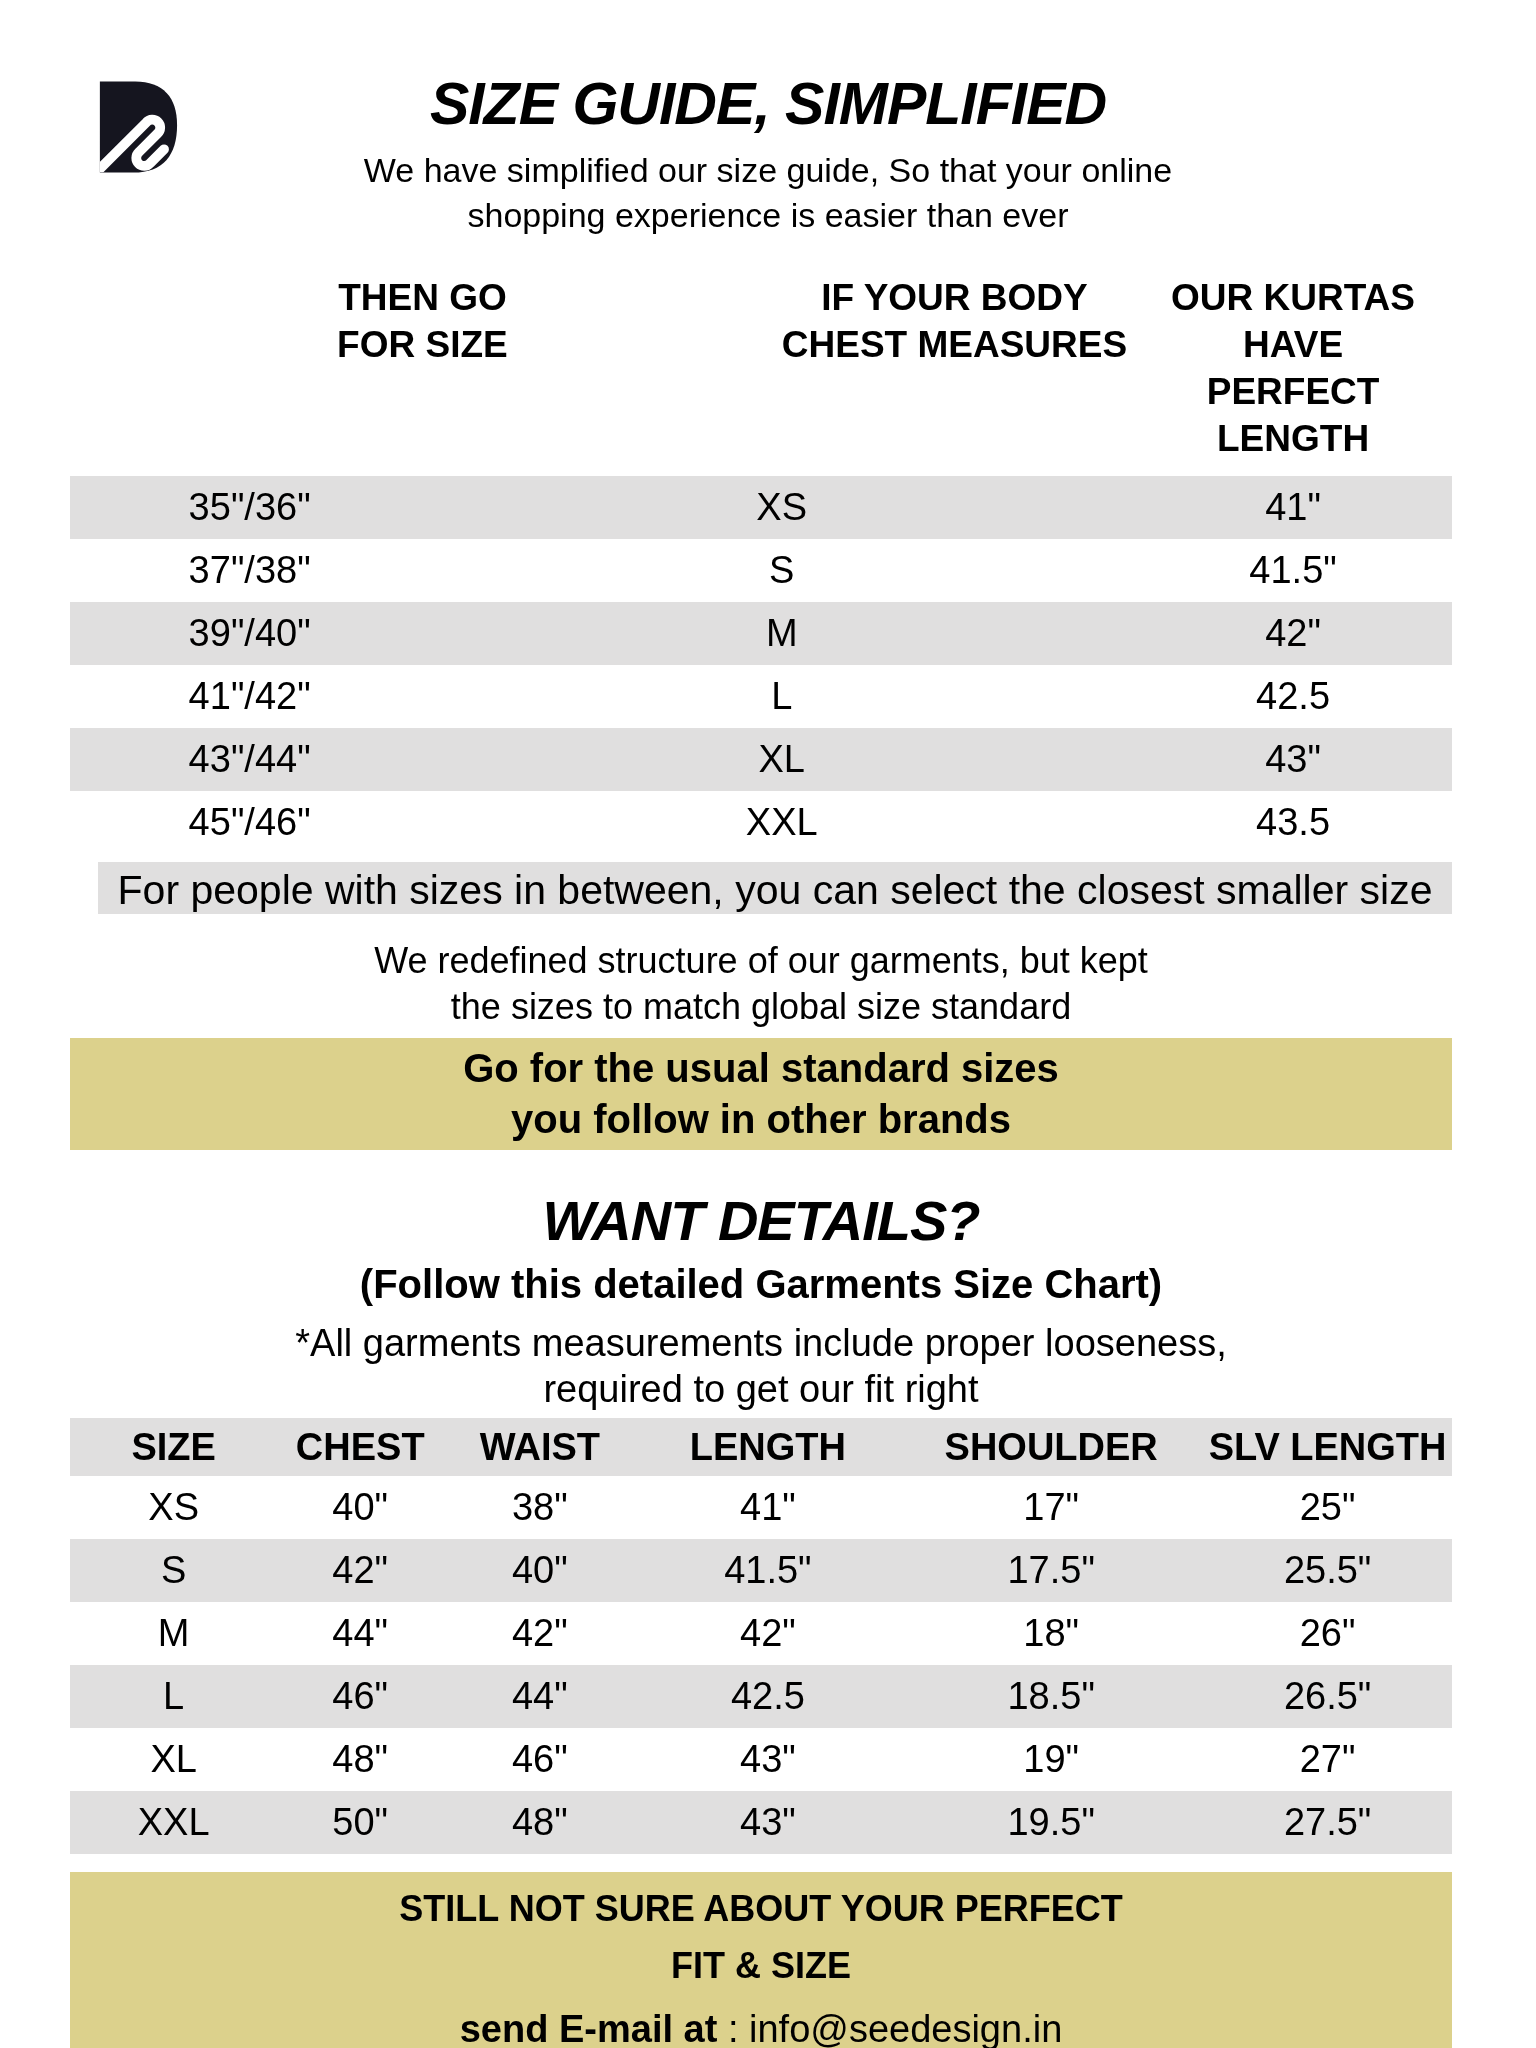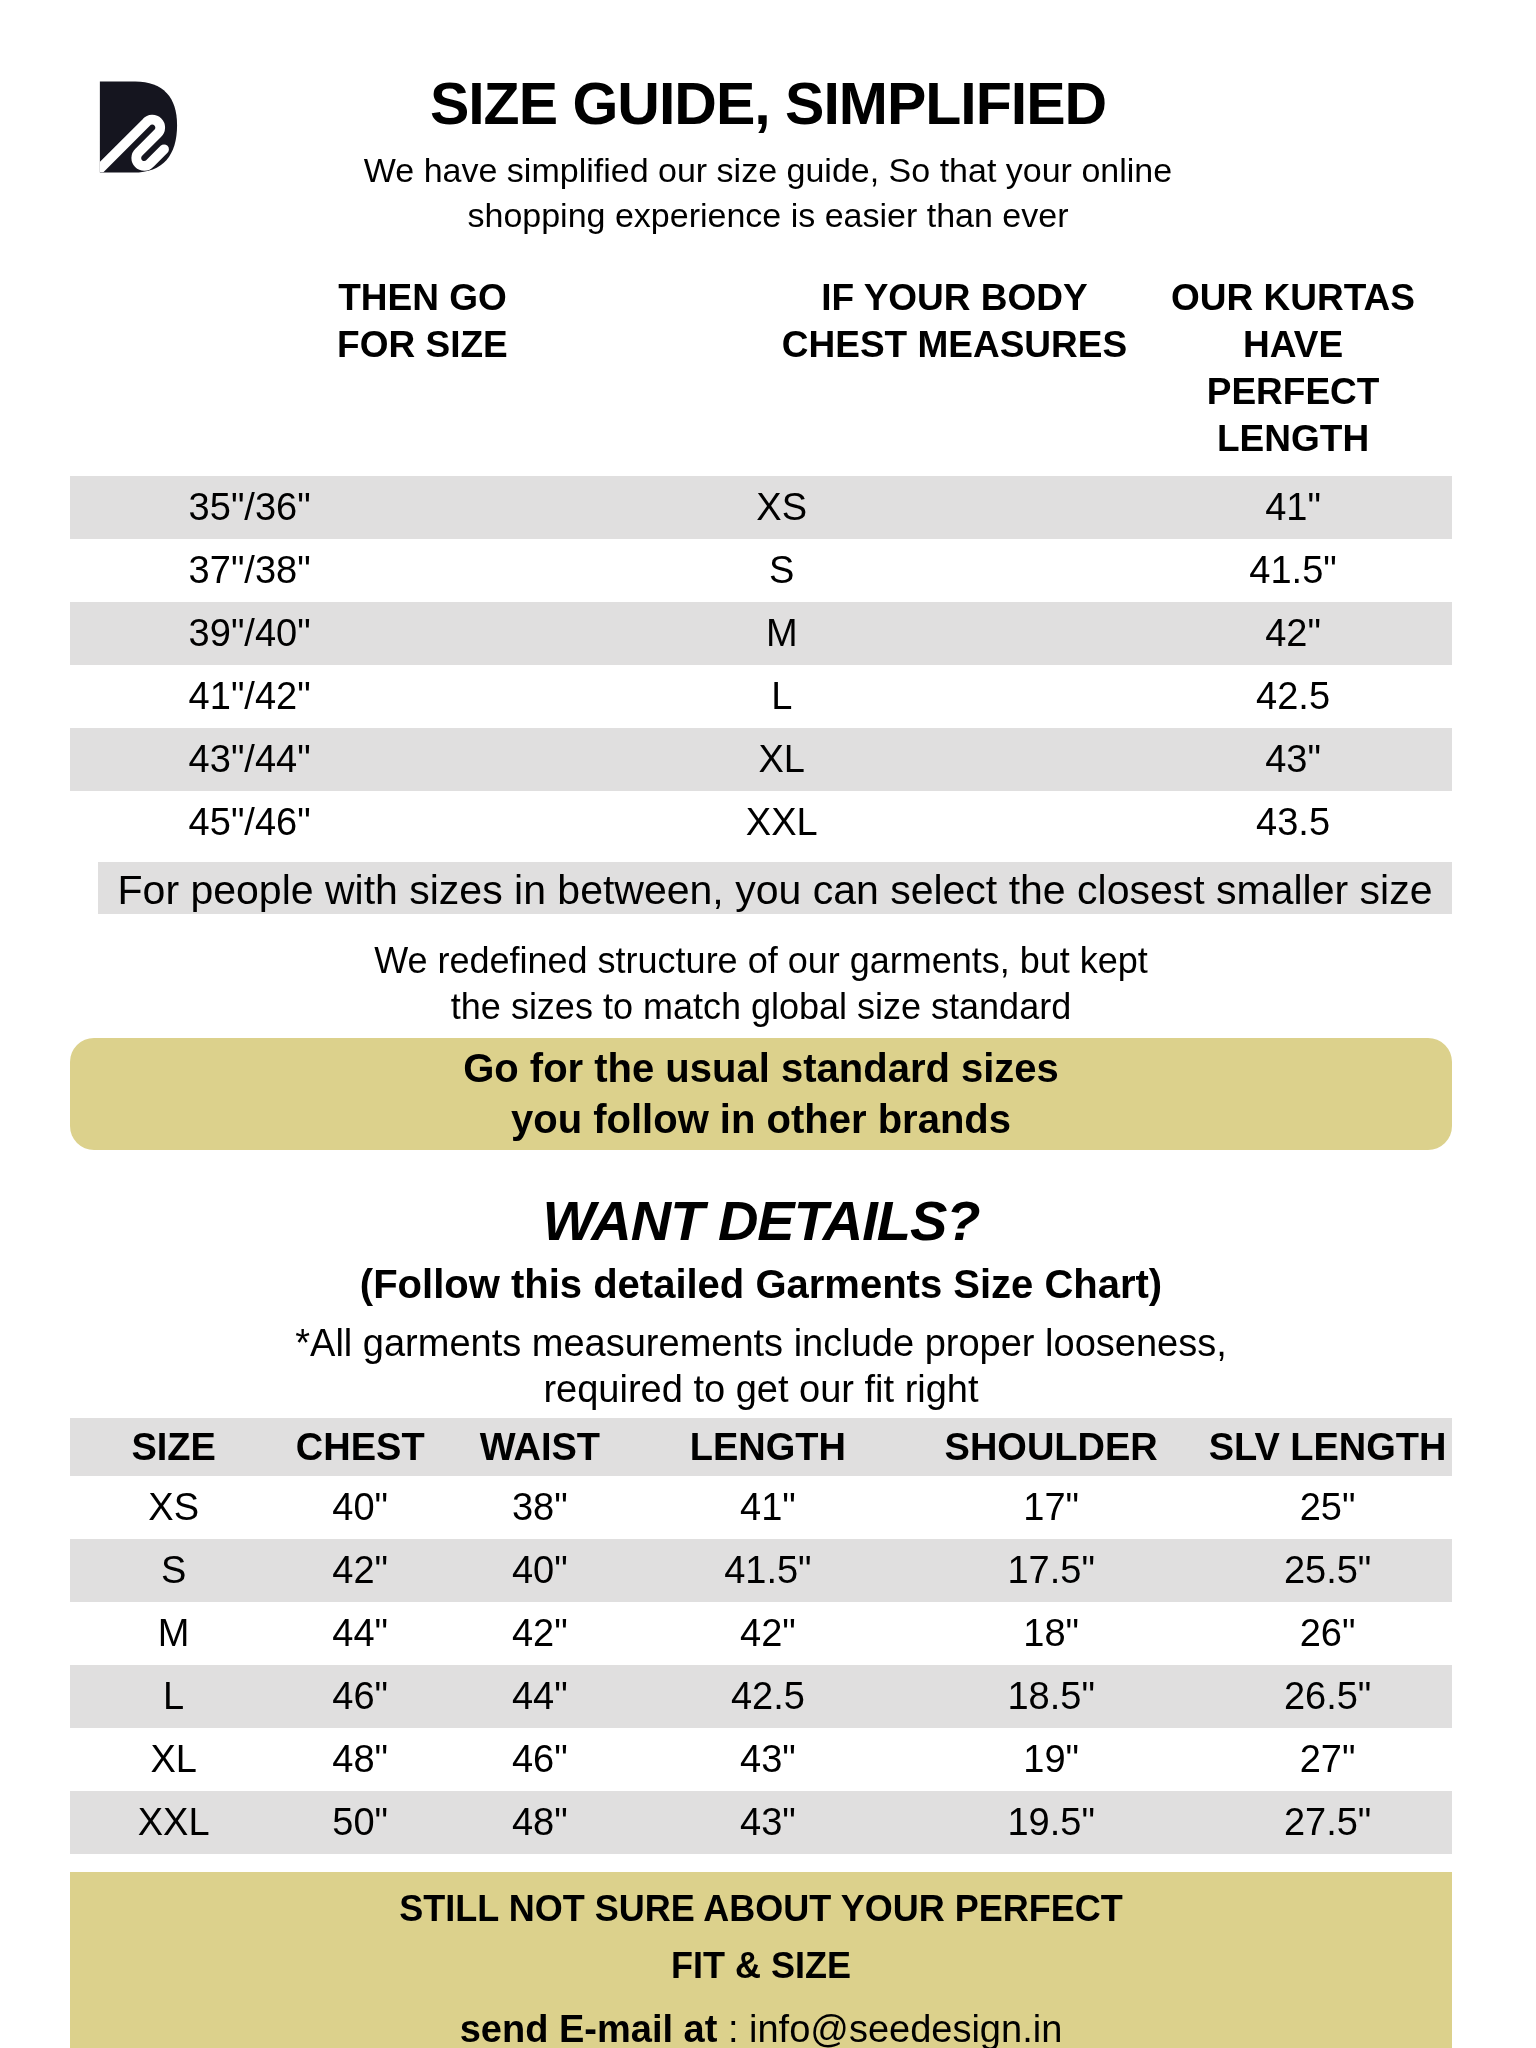--- a/index.html
+++ b/index.html
@@ -7,21 +7,21 @@
   body {
     width:1536px; height:2048px;
     font-family:"Liberation Sans","DejaVu Sans",sans-serif;
     color:#000;
   }
   .page { position:relative; width:1536px; height:2048px; overflow:hidden; background:#fff; }
 
   .logo { position:absolute; left:85px; top:78px; width:93px; height:98px; }
 
   .hdr { padding-top:72px; text-align:center; }
-  .title { font-size:59px; font-weight:bold; letter-spacing:-1px; line-height:64px; }
+  .title { font-size:59px; font-weight:bold; letter-spacing:-1px; line-height:64px;font-style:italic; }
   .sub { margin-top:12px; font-size:34px; line-height:45px; }
   .line { display:block; }
 
   .content { width:1382px; margin-left:70px; }
 
   .cols-header { display:flex; margin-top:36px; font-weight:bold; font-size:37px; line-height:47px; }
   .colh { text-align:center; }
   .c1 { width:26%; } .c2 { width:51%; } .c3 { width:23%; }
 
   table { border-collapse:collapse; width:100%; table-layout:fixed; }
@@ -31,21 +31,21 @@
   .t1 tbody tr { height:63px; }
   .t1 tbody tr:nth-child(odd) { background:var(--row-gray,#e0dfdf); }
 
   .note-row { margin-top:8px; height:52px; line-height:57px; background:var(--row-gray,#e0dfdf);
               text-align:center; font-size:41px;margin-left:28px; }
 
   .redef { margin-top:24px; text-align:center; font-size:36px; line-height:46px; }
 
   .banner { background:var(--banner-yellow,#dcd18c); display:flex; flex-direction:column;
             align-items:center; justify-content:center; text-align:center; }
-  .banner1 { margin-top:8px; height:112px; font-size:40px; font-weight:bold; line-height:51px;border-radius:24px; }
+  .banner1 { margin-top:8px; height:112px; font-size:40px; font-weight:bold; line-height:51px; }
 
   .want { margin-top:40px; text-align:center; font-size:56px; font-weight:bold; line-height:62px; letter-spacing:-1px;font-style:italic; }
   .follow { margin-top:8px; text-align:center; font-size:40px; font-weight:bold; line-height:48px; }
   .loose { margin-top:12px; text-align:center; font-size:38px; line-height:46px; }
 
   .t2 { margin-top:6px; }
   .t2 thead tr { height:58px; background:var(--row-gray,#e0dfdf); }
   .t2 th { font-weight:bold;margin-left:39px; }
   .t2 tbody tr { height:63px; }
   .t2 tbody tr:nth-child(even) { background:var(--row-gray,#e0dfdf); }

